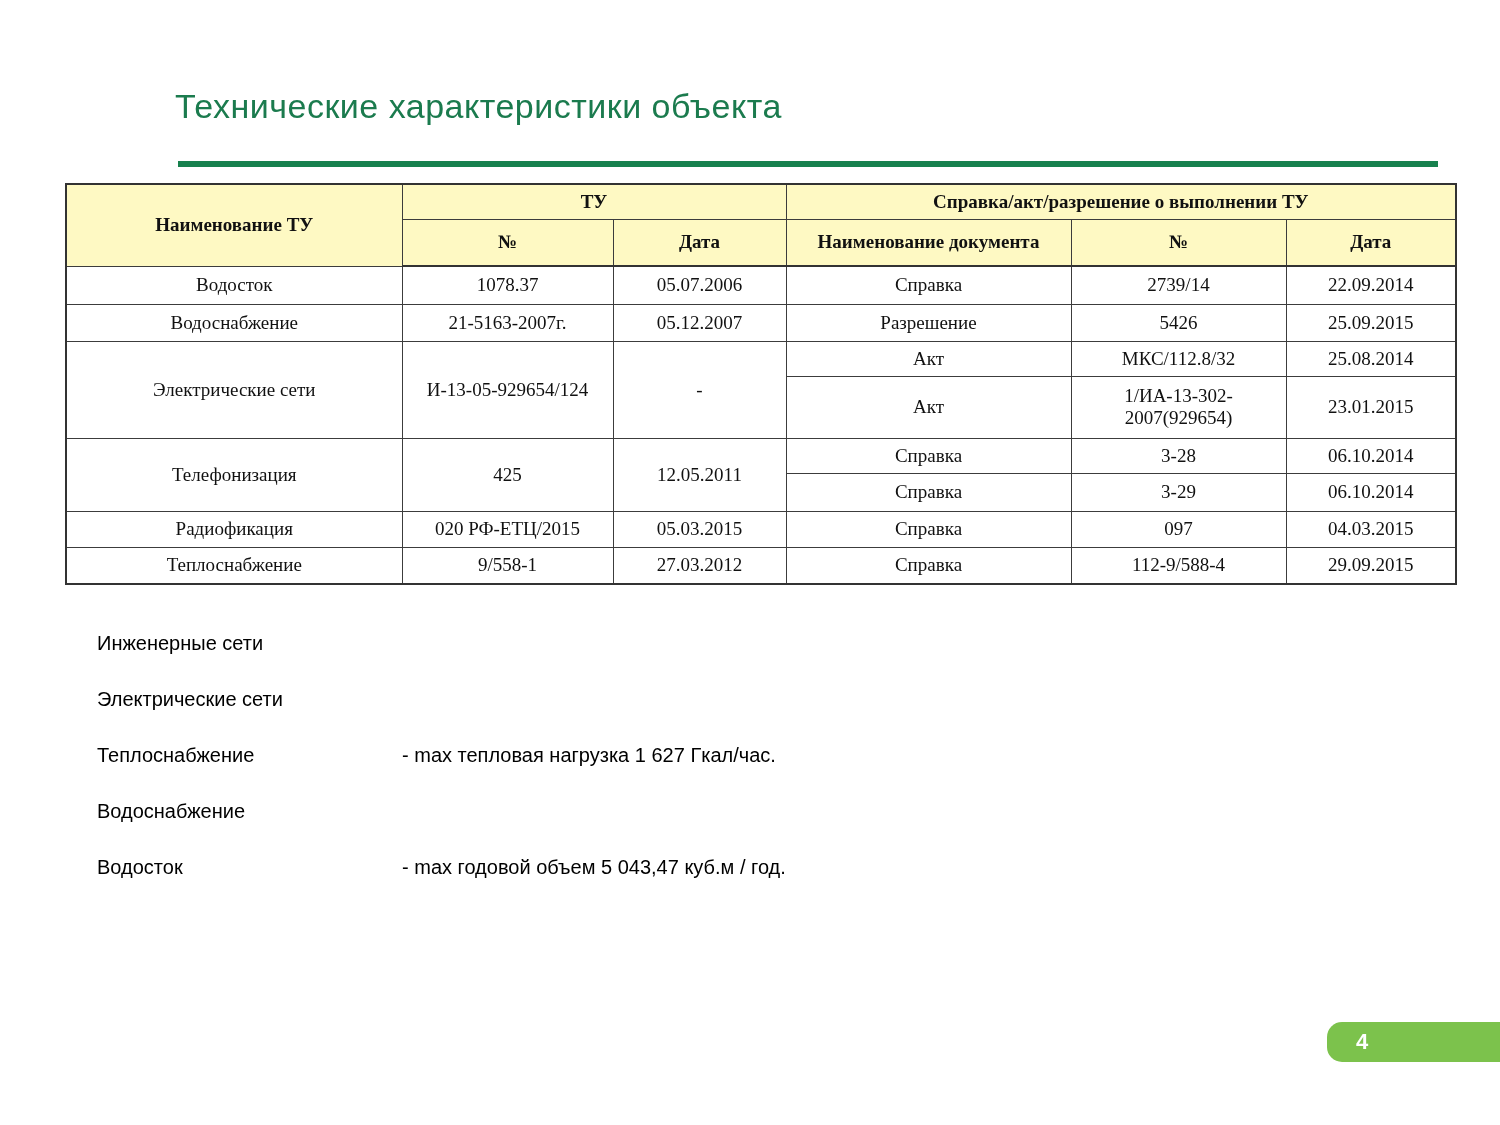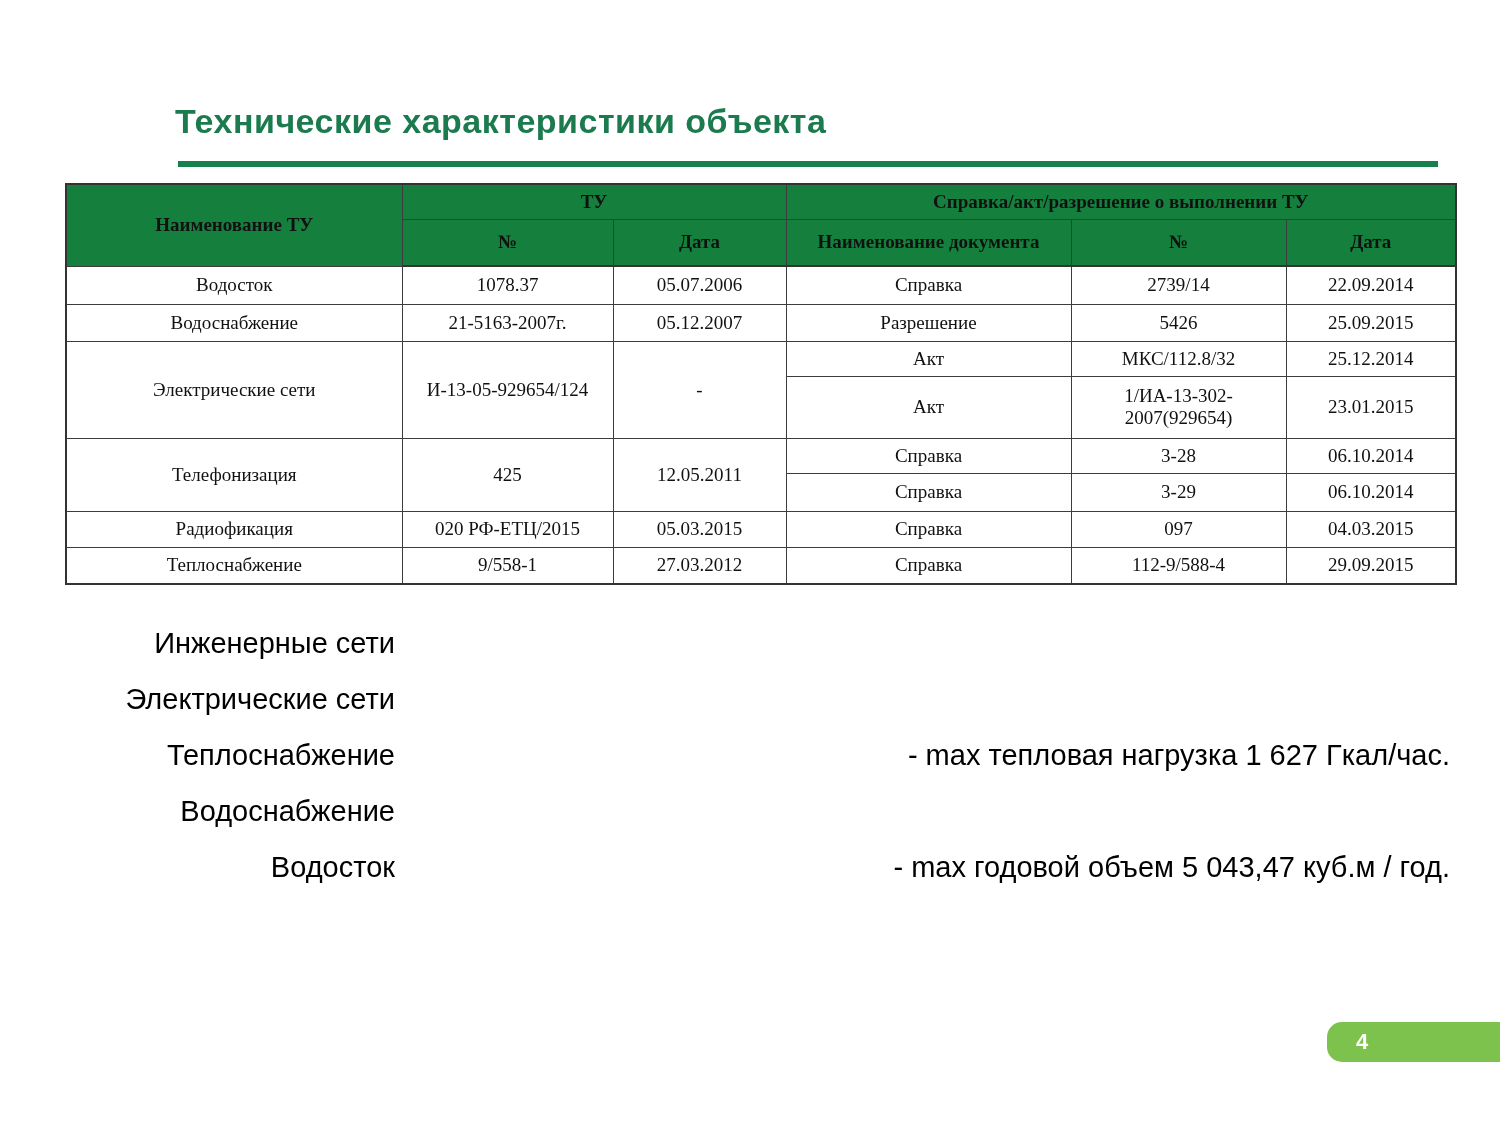--- a/index.html
+++ b/index.html
@@ -5,23 +5,23 @@
   * { margin: 0; padding: 0; box-sizing: border-box; }
   html, body { background: #ffffff; }
   body {
     width: 1500px; height: 1125px;
     position: relative;
     font-family: "Liberation Sans", sans-serif;
     overflow: hidden;
   }
   .slide-title {
     position: absolute;
-    left: 175px; top: 102px;
+    left: 175px; top: 87px;
     font-size: 34px;
-    font-weight: bold;
+    font-weight: normal;
     color: #1B7B4E;
     letter-spacing: 0.5px;
   }
   .title-rule {
     position: absolute;
     left: 178px; top: 161px;
     width: 1260px; height: 6px;
     background: #17814E;
   }
   .tu-table-wrap {
@@ -39,34 +39,33 @@
     border: 2px solid #333;
   }
   table.tu-table th, table.tu-table td {
     border: 1px solid #3c3c3c;
     vertical-align: middle;
     text-align: center;
     padding: 2px 6px;
     overflow: hidden;
   }
   table.tu-table thead th {
-    background: #15803d;
+    background: #fef9c3;
     font-weight: bold;
   }
   table.tu-table thead tr.group-row th { border-bottom: 1px solid #3c3c3c; }
   table.tu-table thead tr.sub-row th { border-bottom: 2px solid #333; }
   td.cell-left, th.cell-left { text-align: left; padding-left: 11px; }
   .notes {
     position: absolute;
-    left: 90px; top: 631px;
+    left: 97px; top: 631px;
     width: 1360px;
-    font-size: 29px;
+    font-size: 20px;
     color: #000;
     line-height: 25px;
-    text-align: right;
   }
   .notes .note-row { display: flex; margin-bottom: 31px; }
   .notes .note-label { width: 305px; flex: 0 0 305px; }
   .notes .note-text { flex: 1; }
   .page-badge {
     position: absolute;
     left: 1327px; top: 1022px;
     width: 173px; height: 40px;
     background: #7CC24C;
     border-radius: 15px 0 0 15px;
@@ -124,21 +123,21 @@
         <td class="cell-left">Разрешение</td>
         <td>5426</td>
         <td>25.09.2015</td>
       </tr>
       <tr style="height:35px">
         <td class="cell-left" rowspan="2">Электрические сети</td>
         <td rowspan="2">И-13-05-929654/124</td>
         <td rowspan="2">-</td>
         <td class="cell-left">Акт</td>
         <td>МКС/112.8/32</td>
-        <td>25.12.2014</td>
+        <td>25.08.2014</td>
       </tr>
       <tr style="height:62px">
         <td class="cell-left">Акт</td>
         <td>1/ИА-13-302-2007(929654)</td>
         <td>23.01.2015</td>
       </tr>
       <tr style="height:35px">
         <td class="cell-left" rowspan="2">Телефонизация</td>
         <td rowspan="2">425</td>
         <td rowspan="2">12.05.2011</td>

